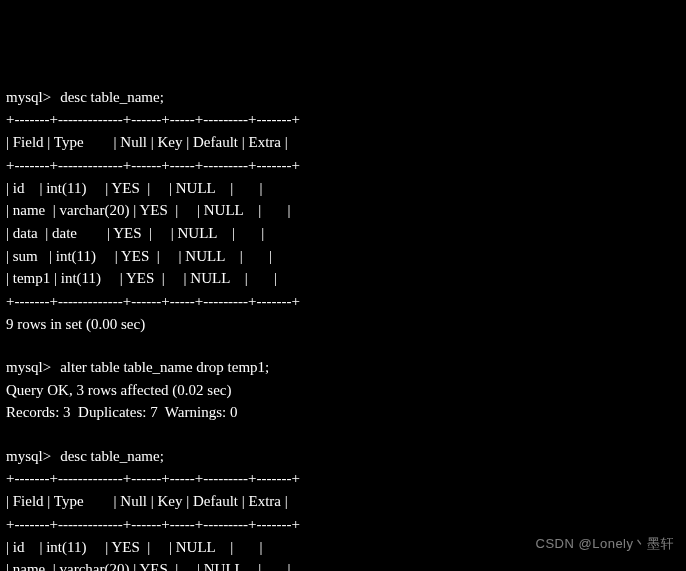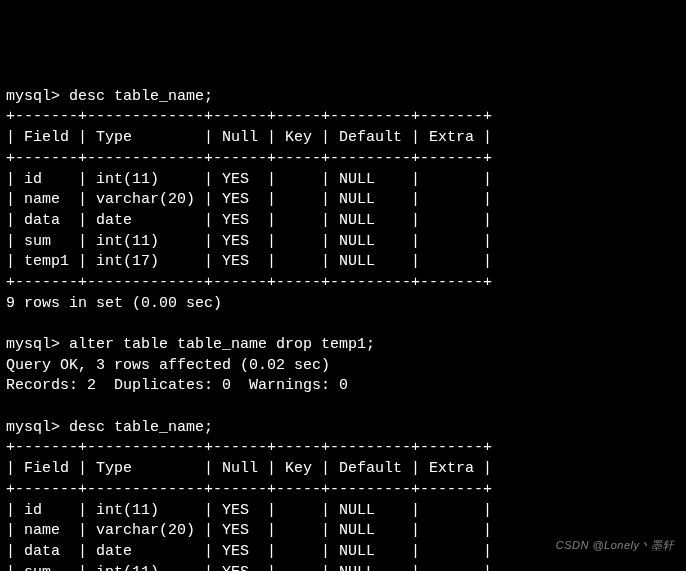--- a/index.html
+++ b/index.html
@@ -1,60 +1,59 @@
 <!DOCTYPE html>
 <html><head>
   <meta charset="utf-8">
   <style>
-    * { margin: 0; padding: 0; box-sizing: border-box; }
+    * { margin: 0; padding: 0; box-sizing: border-box; font-family: Liberation Serif, serif; }
     body {
       background: #000;
       color: #fff;
       font-family: "Courier New", Consolas, monospace;
       font-size: 15px;
       line-height: 1.38;
       padding: 4px 6px;
       width: 686px;
       height: 571px;
       white-space: pre;
       overflow: hidden;
       position: relative;
     }
     .watermark {
       position: absolute;
       bottom: 18px;
       right: 12px;
       color: rgba(230,230,230,0.55);
       font-family: sans-serif;
-      font-size: 11px;
+      font-size: 13px;
       letter-spacing: 0.5px;
       white-space: nowrap;
-      font-style: italic;
     }
   </style>
 </head>
 <body>
 
 
 
 <span>mysql&gt;</span> <span>desc table_name;</span>
 <span>+-------+-------------+------+-----+---------+-------+</span>
 <span>| Field | Type        | Null | Key | Default | Extra |</span>
 <span>+-------+-------------+------+-----+---------+-------+</span>
 <span>| id    | int(11)     | YES  |     | NULL    |       |</span>
 <span>| name  | varchar(20) | YES  |     | NULL    |       |</span>
 <span>| data  | date        | YES  |     | NULL    |       |</span>
 <span>| sum   | int(11)     | YES  |     | NULL    |       |</span>
-<span>| temp1 | int(17)     | YES  |     | NULL    |       |</span>
+<span>| temp1 | int(11)     | YES  |     | NULL    |       |</span>
 <span>+-------+-------------+------+-----+---------+-------+</span>
 <span>9 rows in set (0.00 sec)</span>
 
 <span>mysql&gt;</span> <span>alter table table_name drop temp1;</span>
 <span>Query OK, 3 rows affected (0.02 sec)</span>
-<span>Records: 2  Duplicates: 0  Warnings: 0</span>
+<span>Records: 3  Duplicates: 7  Warnings: 0</span>
 
 <span>mysql&gt;</span> <span>desc table_name;</span>
 <span>+-------+-------------+------+-----+---------+-------+</span>
 <span>| Field | Type        | Null | Key | Default | Extra |</span>
 <span>+-------+-------------+------+-----+---------+-------+</span>
 <span>| id    | int(11)     | YES  |     | NULL    |       |</span>
 <span>| name  | varchar(20) | YES  |     | NULL    |       |</span>
 <span>| data  | date        | YES  |     | NULL    |       |</span>
 <span>| sum   | int(11)     | YES  |     | NULL    |       |</span>
 

